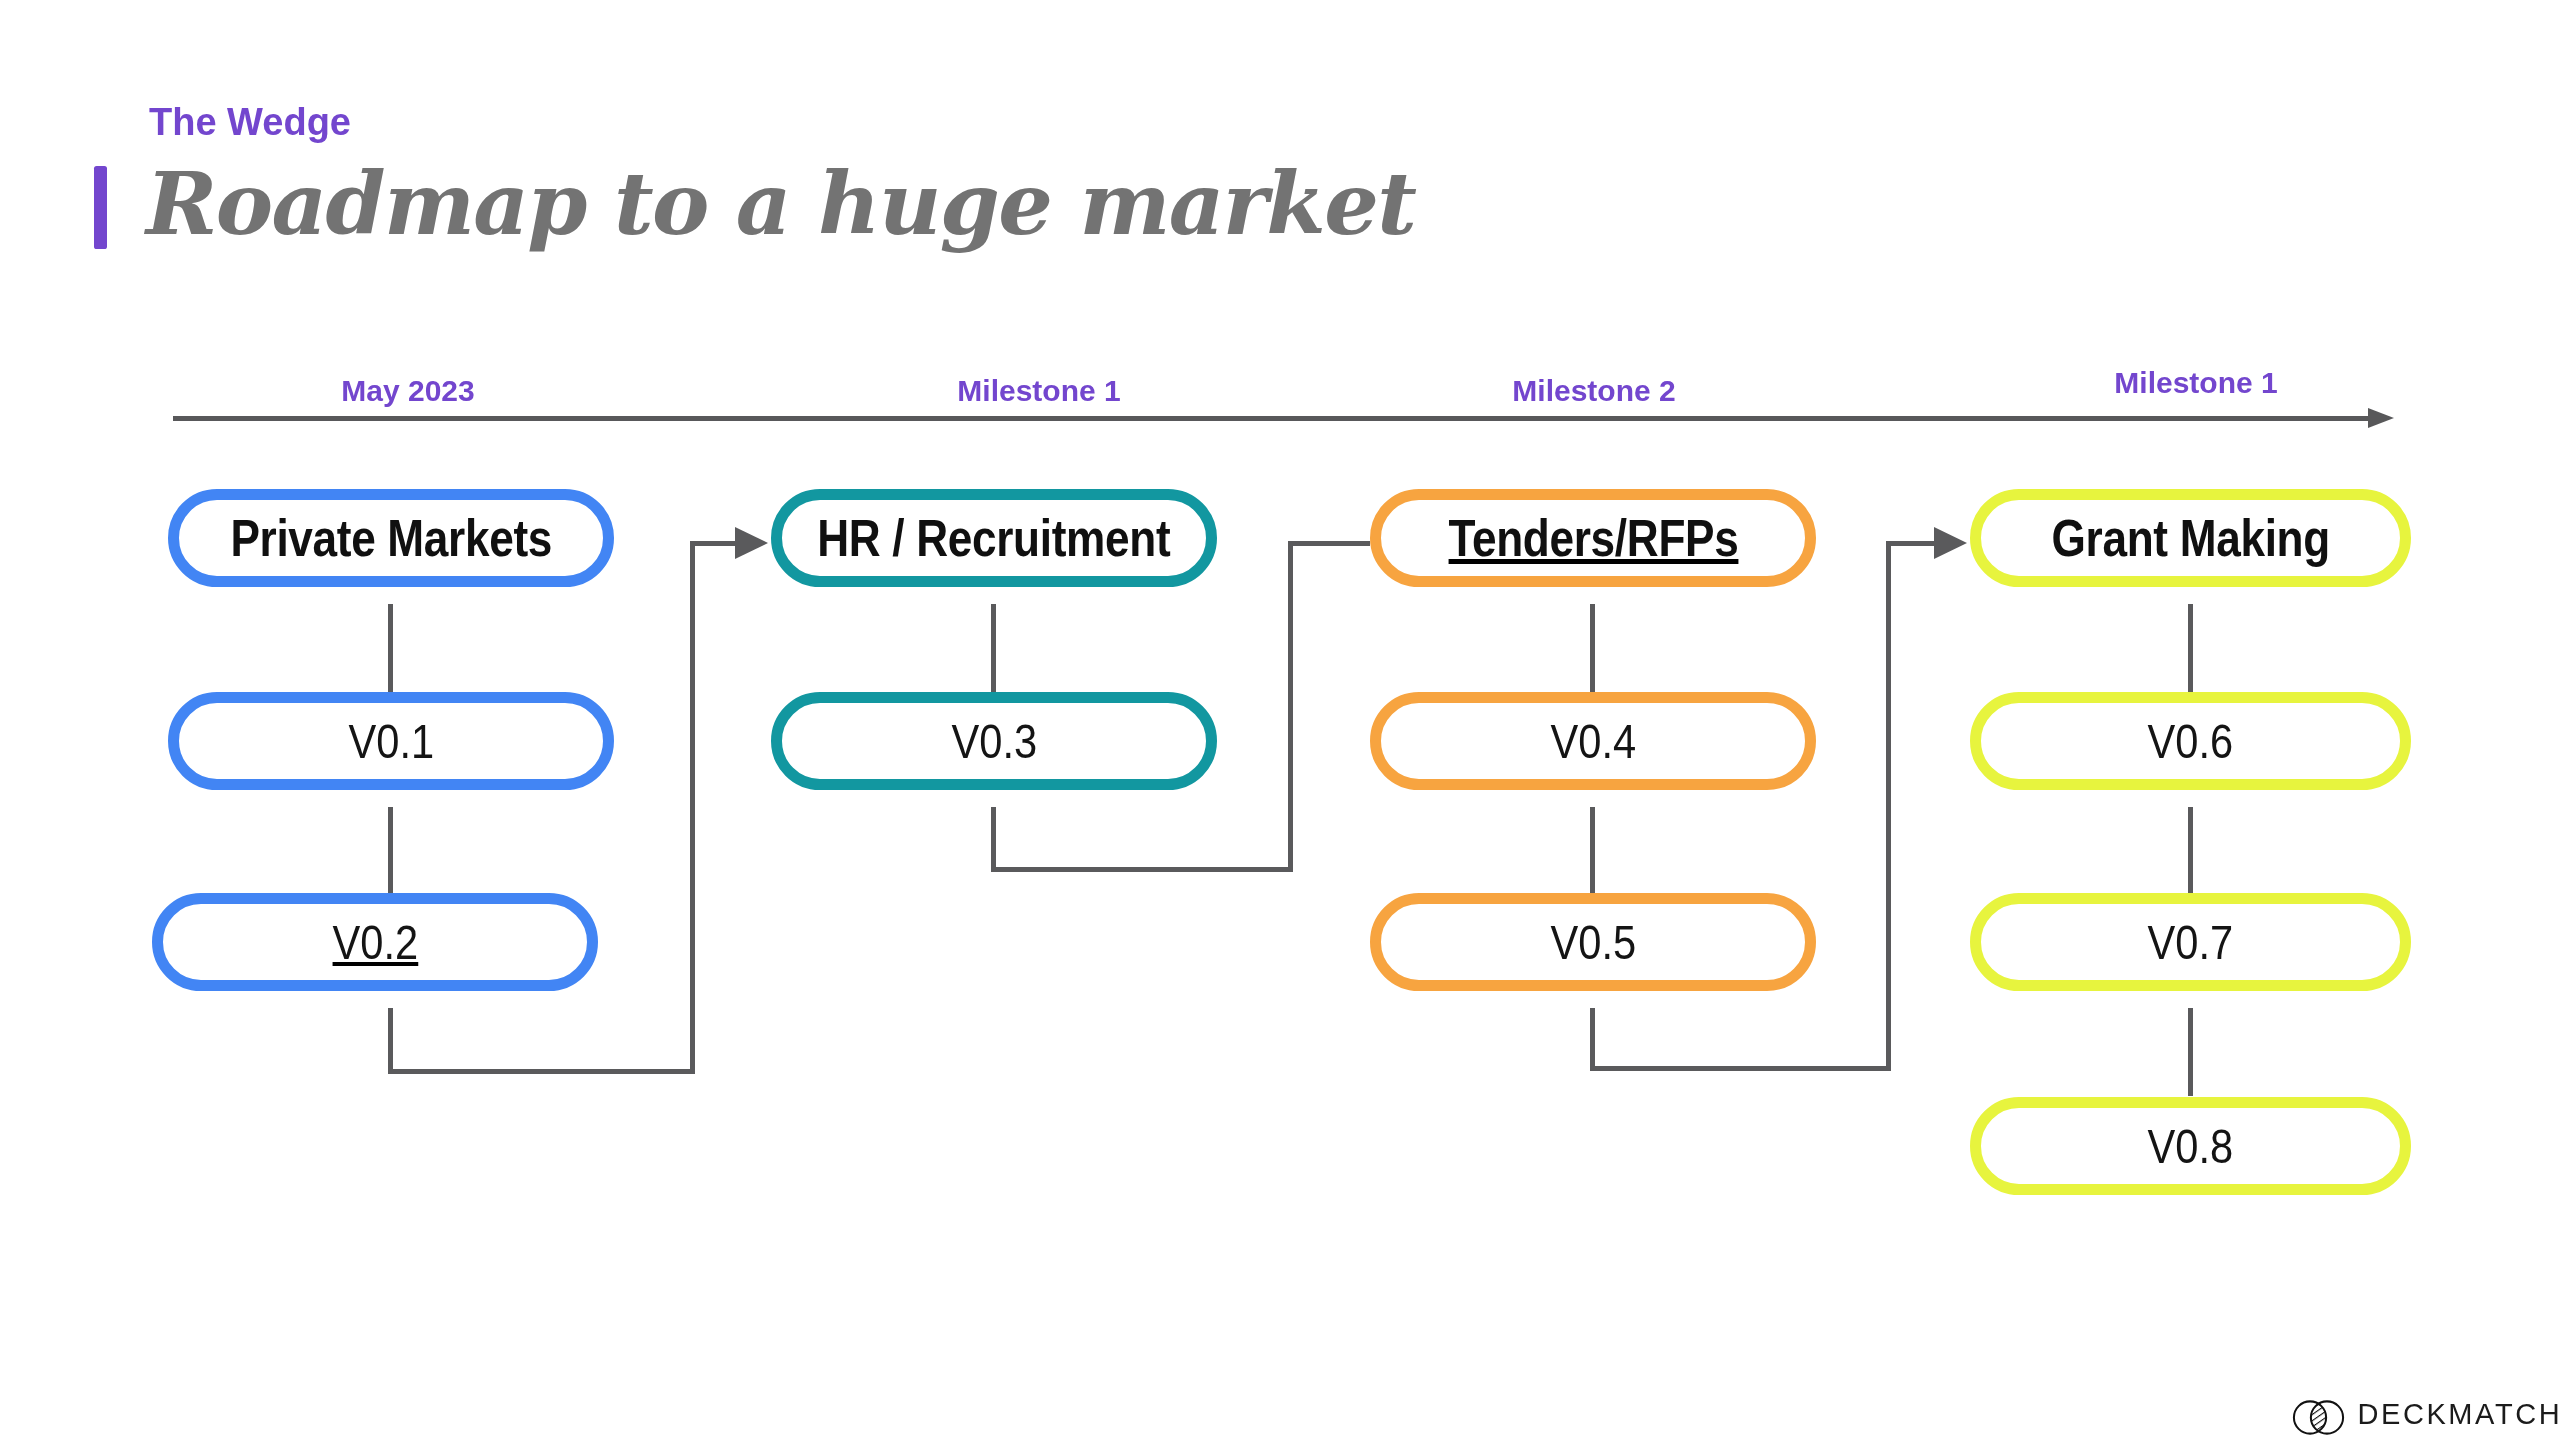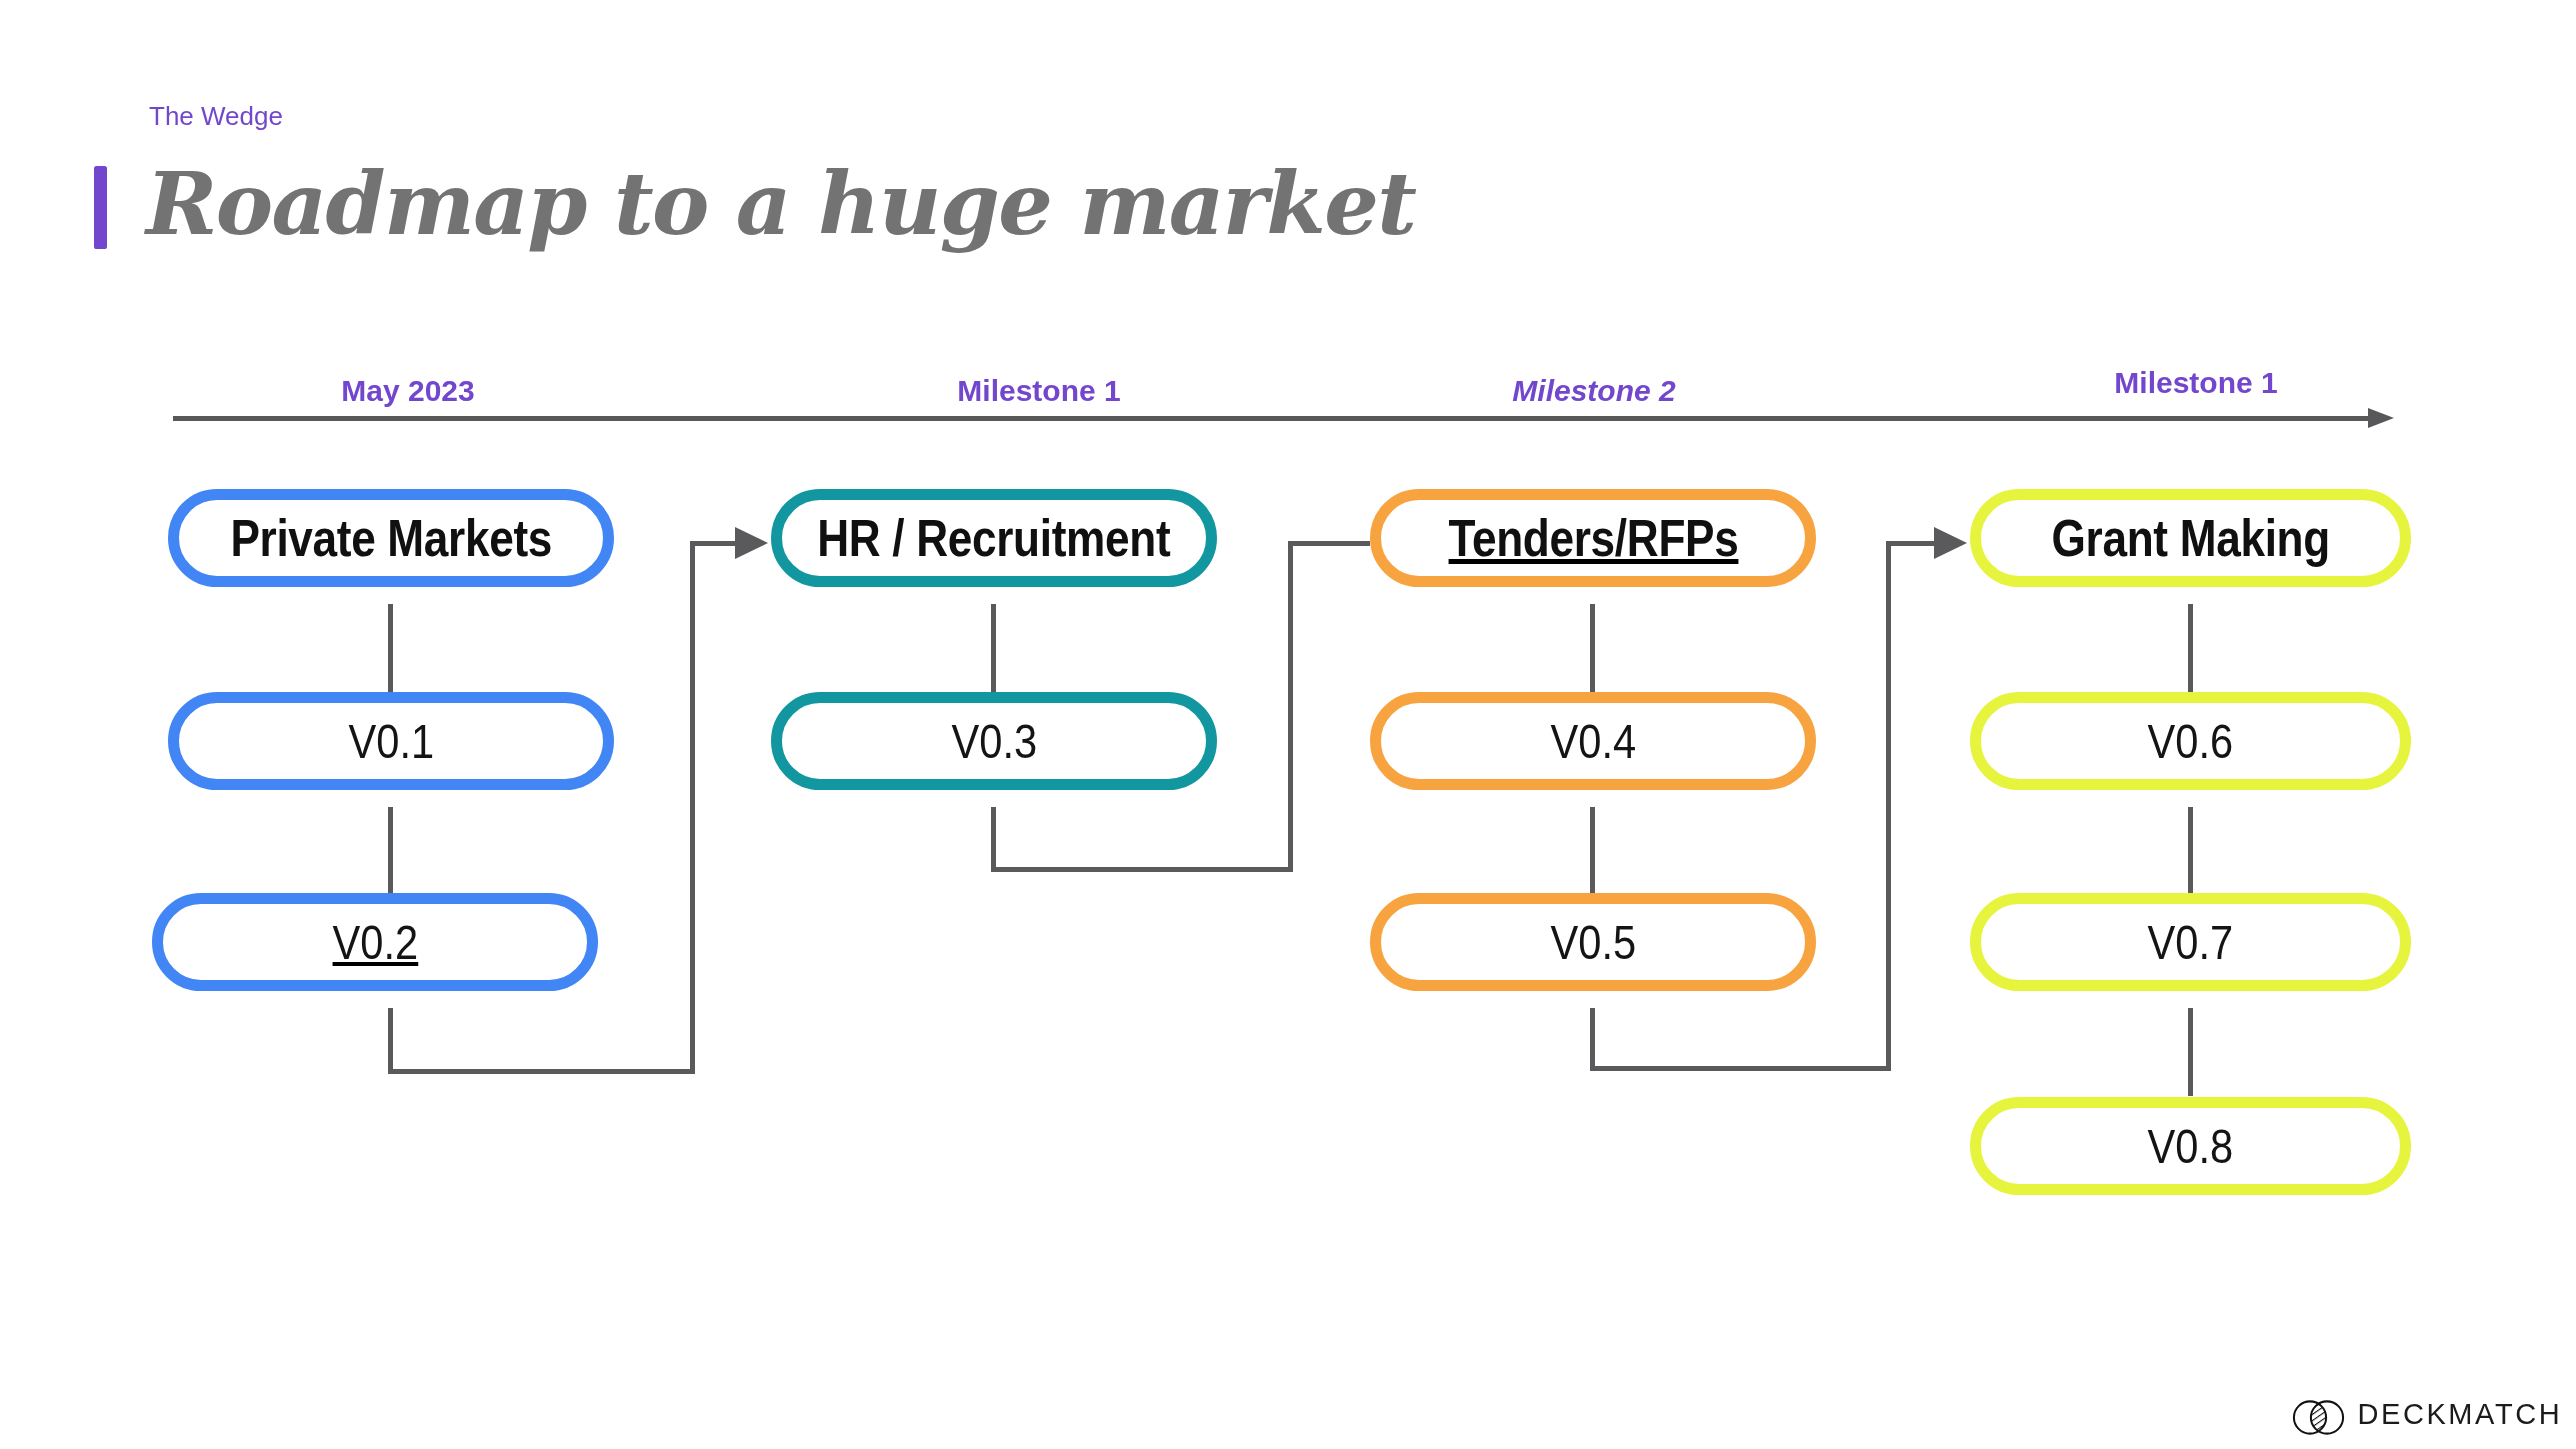--- a/index.html
+++ b/index.html
@@ -6,21 +6,21 @@
   .slide{
     position:relative;
     width:2576px;height:1449px;
     background:#ffffff;
     font-family:"Liberation Sans", sans-serif;
     overflow:hidden;
   }
   
   .eyebrow{
     position:absolute;left:149px;top:101px;
-    font-size:26px;font-weight:400;letter-spacing:0px;
+    font-size:38px;font-weight:700;letter-spacing:0px;
   }
   .accent-bar{
     position:absolute;left:94px;top:166px;width:13px;height:83px;border-radius:2.6px;
   }
   .title{
     position:absolute;left:146px;top:153px;
     font-family:"DejaVu Serif", serif;font-style:italic;font-weight:600;
     font-size:86px;color:#737373;white-space:nowrap;letter-spacing:-1.7px;
   }
   
@@ -71,21 +71,21 @@
 <div class="slide">
 
   <div class="eyebrow" style="color: rgb(115, 70, 206);">The Wedge</div>
   <div class="accent-bar" style="background-color: rgb(115, 70, 206);"></div>
   <div class="title">Roadmap to a huge market</div>
 
   <div class="tl-line"></div>
   <div class="tl-arrow"></div>
   <div class="tl-label" style="left: 408px; top: 374px; color: rgb(115, 70, 206);">May 2023</div>
   <div class="tl-label" style="left: 1039px; top: 374px; color: rgb(115, 70, 206);">Milestone 1</div>
-  <div class="tl-label" style="left: 1594px; top: 374px; color: rgb(115, 70, 206); font-style: italic;">Milestone 2</div>
+  <div class="tl-label" style="left: 1594px; top: 374px; color: rgb(115, 70, 206);">Milestone 2</div>
   <div class="tl-label" style="left: 2196px; top: 366px; color: rgb(115, 70, 206);">Milestone 1</div>
 
   <div class="node" style="left: 168px; top: 489px; border-color: rgb(66, 133, 244);">
     <span class="node-label">Private Markets</span>
   </div>
   <div class="node" style="left: 168px; top: 692px; border-color: rgb(66, 133, 244);">
     <span class="vnode-label">V0.1</span>
   </div>
   <div class="node" style="left: 152px; top: 893px; border-color: rgb(66, 133, 244); text-decoration: underline;">
     <span class="vnode-label">V0.2</span>

